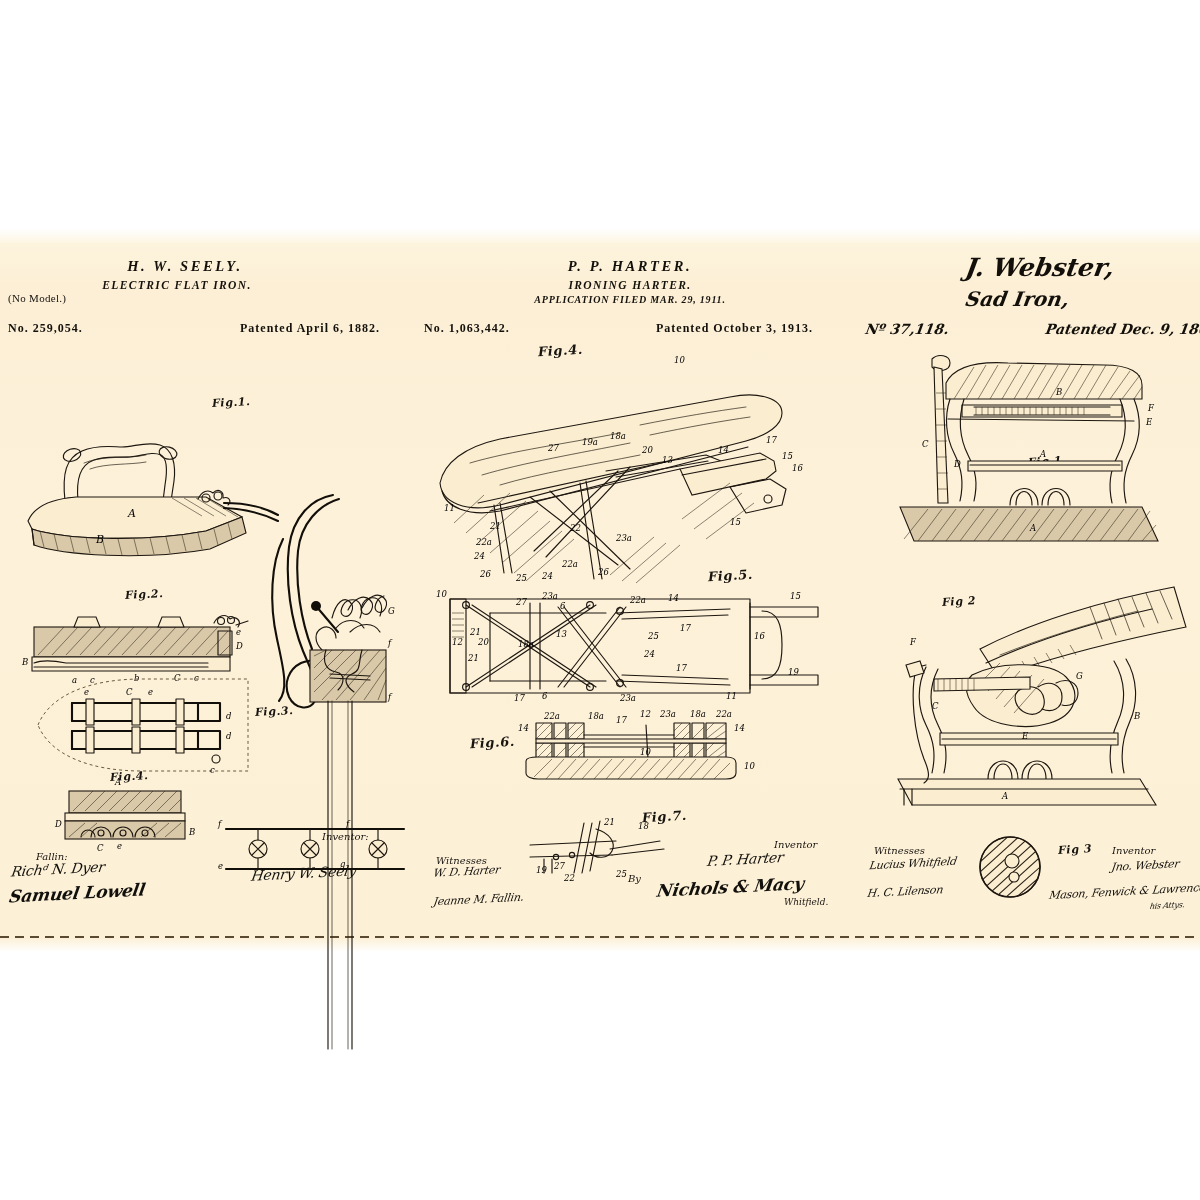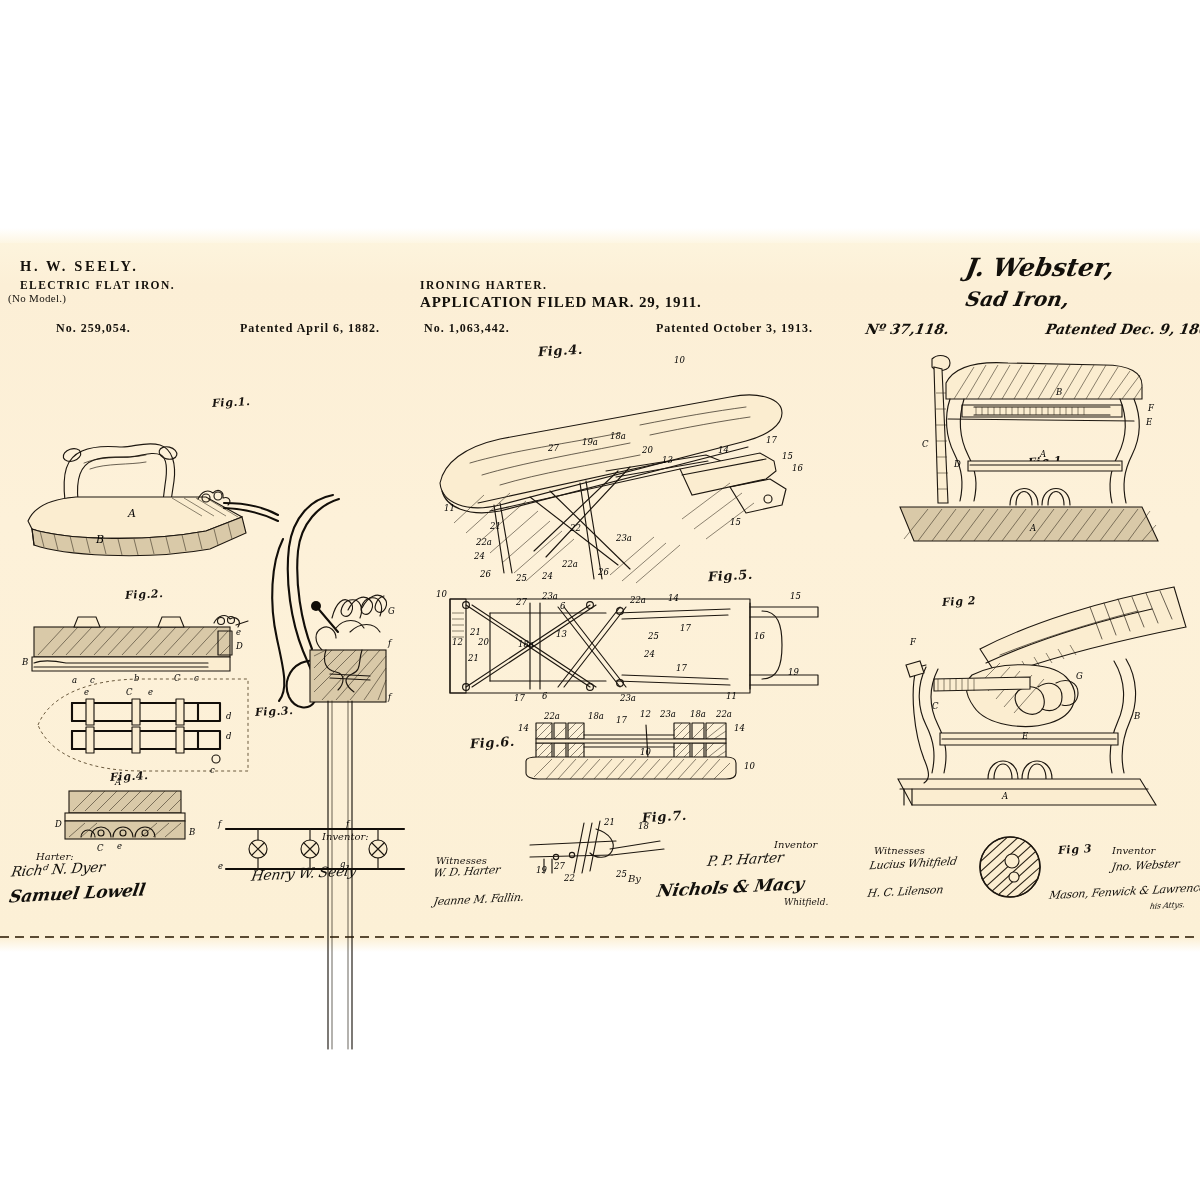--- a/index.html
+++ b/index.html
@@ -24,26 +24,26 @@
   .panel-bot-fade{
     position:absolute;left:0;top:938px;width:1200px;height:14px;
     background:linear-gradient(to bottom, rgba(252,240,214,1) 0%, rgba(255,255,255,1) 100%);
   }
   
   .perf{
     position:absolute;left:0;top:936px;width:1200px;height:4px;
     background:repeating-linear-gradient(to right,#5a4a33 0 9px, rgba(0,0,0,0) 9px 15px);
   }
   .blk{position:absolute;}
-  .ctr{}
+  .ctr{text-align:center;font-style:italic;}
 
   .tt{font-family:"Liberation Serif", serif; color:#14110c; letter-spacing:.4px;}
   .name-line{font-size:14.5px;font-weight:bold;letter-spacing:2.6px;}
   .title-line{font-size:11.5px;font-weight:bold;letter-spacing:1.4px;}
-  .appl-line{font-size:15px;font-weight:bold;letter-spacing:.8px;}
+  .appl-line{font-size:10px;font-weight:bold;letter-spacing:.8px;}
   .nomodel{font-size:11px;letter-spacing:.3px;}
   .numline{font-size:12px;font-weight:bold;letter-spacing:1px;}
 
   .figlabel{
     font-family:"DejaVu Serif",serif;font-style:italic;font-weight:bold;
     font-size:11px;color:#181410;letter-spacing:.6px;
     transform:rotate(-3deg);
   }
   .callout{
     font-family:"DejaVu Serif",serif;font-style:italic;font-size:8.5px;
@@ -83,23 +83,23 @@
 <div id="stage">
 
   <div class="panel-top-fade"></div>
   <div class="panel"></div>
   <div class="perf"></div>
   <div class="panel-bot-fade"></div>
 
   <div class="blk" style="left:0px;top:243px;width:410px;height:697px;">
 
     <div class="blk tt name-line ctr" style="left:20px;top:15px;width:330px;">H. W. SEELY.</div>
-    <div class="blk tt title-line ctr" style="left:20px;top:36px;width:330px;">ELECTRIC FLAT IRON.</div>
+    <div class="blk tt title-line ctr" style="left:12px;top:36px;width:330px;">ELECTRIC FLAT IRON.</div>
     <div class="blk tt nomodel" style="left:8px;top:49px;">(No Model.)</div>
-    <div class="blk tt numline" style="left:8px;top:78px;margin-left:48px;">No. 259,054.</div>
+    <div class="blk tt numline" style="left:8px;top:78px;">No. 259,054.</div>
     <div class="blk tt numline" style="left:240px;top:78px;">Patented April 6, 1882.</div>
 
     <div class="blk figlabel" style="left:212px;top:153px;">Fig.1.</div>
 
     <svg class="blk" style="left:10px;top:160px;" width="270" height="140" viewBox="0 0 270 140">
 
       <path class="ln" d="M55 98 C52 70 56 55 72 48 C88 41 104 44 112 44 C124 44 136 38 150 42 C163 46 166 62 164 78 L161 98"></path>
       <path class="ln" d="M68 98 C66 76 70 62 84 57 C97 52 110 55 120 54 C132 53 142 48 151 52 C158 56 157 70 155 82 L153 98"></path>
       <path class="ln-t" d="M74 60 C92 52 118 56 136 52"></path>
       <path class="ln-t" d="M80 66 C96 60 120 62 136 59"></path>
@@ -255,29 +255,30 @@
           <path d="M154 30 L166 42 M166 30 L154 42"></path>
         <line x1="160" y1="16" x2="160" y2="27"></line>
           <line x1="160" y1="45" x2="160" y2="56"></line>
       </g>
       <text class="callout" x="0" y="14">f</text>
       <text class="callout" x="0" y="56">e</text>
       <text class="callout" x="128" y="14">f</text>
       <text class="callout" x="122" y="54">g</text>
     </svg>
 
-    <div class="blk sigword" style="left:36px;top:608px;">Harter:</div>
+    <div class="blk sigword" style="left:36px;top:608px;">Fallin:</div>
     <div class="blk sighand sig-md" style="left:12px;top:618px;">Richᵈ N. Dyer</div>
     <div class="blk sighand sig-lg" style="left:10px;top:640px;">Samuel Lowell</div>
     <div class="blk sigword" style="left:322px;top:588px;text-align:right;">Inventor:</div>
     <div class="blk sighand sig-md" style="left:252px;top:622px;">Henry W. Seely</div>
   </div>
 
   <div class="blk" style="left:420px;top:243px;width:420px;height:697px;">
 
+    <div class="blk tt name-line ctr" style="left:0px;top:15px;width:420px;">P. P. HARTER.</div>
     <div class="blk tt title-line ctr" style="left:0px;top:36px;width:420px;">IRONING HARTER.</div>
     <div class="blk tt appl-line ctr" style="left:0px;top:51px;width:420px;">APPLICATION FILED MAR. 29, 1911.</div>
     <div class="blk tt numline" style="left:4px;top:78px;text-align:center;">No. 1,063,442.</div>
     <div class="blk tt numline" style="left:236px;top:78px;">Patented October 3, 1913.</div>
 
     <div class="blk figlabel" style="left:118px;top:100px;font-size:13px;">Fig.4.</div>
     <svg class="blk" style="left:10px;top:100px;" width="400" height="240" viewBox="0 0 400 240">
 
       <path class="fillc" d="M10 140 C14 120 34 104 70 96 L300 54 C330 48 352 56 352 70 C352 82 338 92 316 98 L70 162 C36 170 12 160 10 140 Z"></path>
       <path class="ln" d="M12 148 C16 164 38 174 70 168 L318 104"></path>

